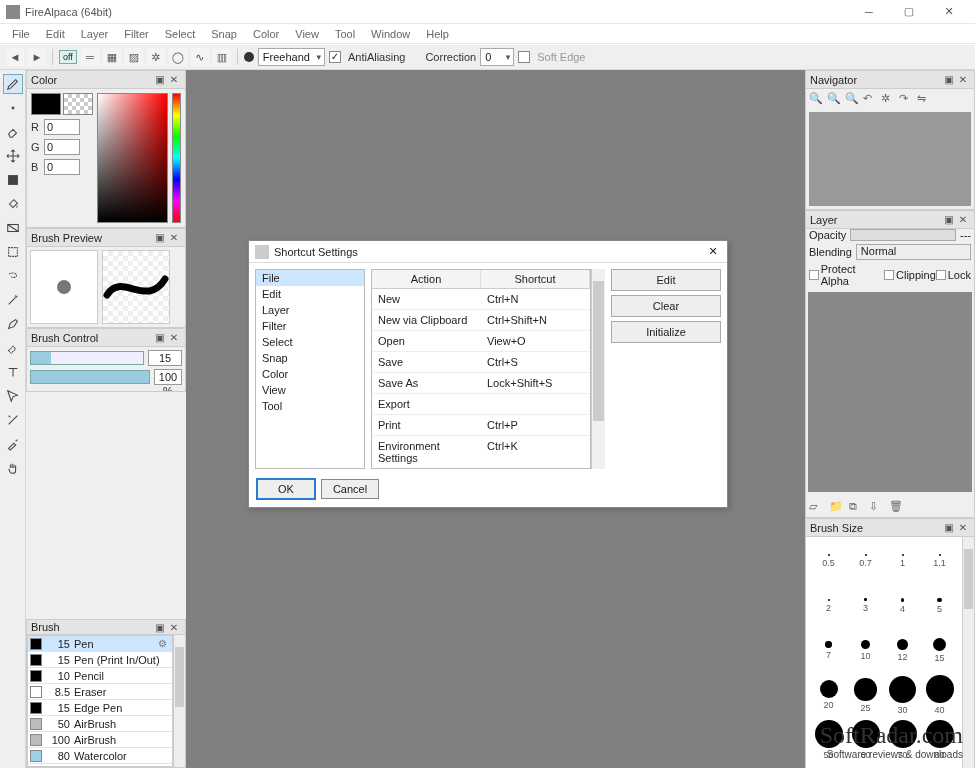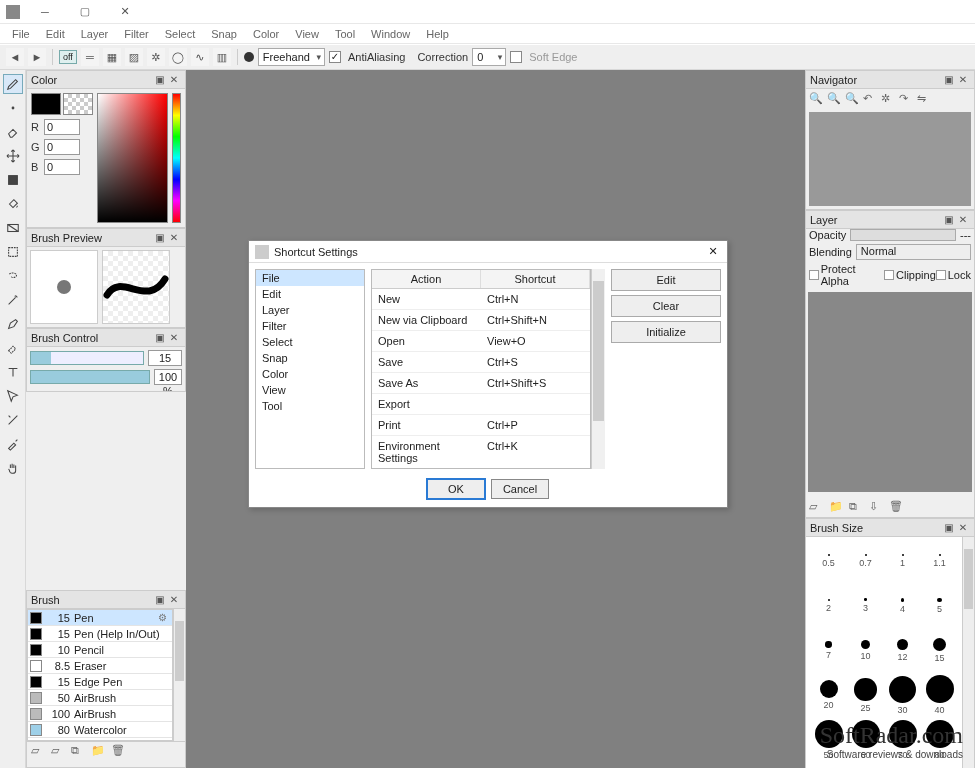--- a/index.html
+++ b/index.html
@@ -54,21 +54,21 @@
 .brush-preview .panel-body{display:flex;gap:4px}
 .bp-cell{width:68px;height:74px;border:1px solid #ccc;background:#fff;display:flex;align-items:center;justify-content:center}
 .bp-cell.checker{background:repeating-conic-gradient(#eee 0 25%,#fff 0 50%) 0 0/10px 10px}
 .bp-dot{width:14px;height:14px;border-radius:50%;background:#777}
 
 .brush-ctrl-row{display:flex;align-items:center;gap:4px;margin-bottom:3px}
 .slider{flex:1;height:14px;border:1px solid #7aa;background:#eef;position:relative}
 .slider .fill{position:absolute;left:0;top:0;bottom:0;background:#9cd}
 .numbox{width:34px;height:16px;border:1px solid #999;background:#fff;text-align:center;line-height:14px}
 
-.brush-list{height:178px}
+.brush-list{height:149px}
 .brush-list .list-body{height:132px;overflow:hidden;border:1px solid #ccc;background:#fff;position:relative}
 .brush-row{display:flex;align-items:center;height:16px;border-bottom:1px solid #e4e4e4;padding:0 2px;gap:4px}
 .brush-row.sel{background:#cde6ff}
 .brush-sw{width:12px;height:12px;border:1px solid #888}
 .brush-size{width:24px;text-align:right}
 .brush-name{flex:1}
 .gear-btn{width:12px;font-size:10px;color:#777}
 .brush-toolbar{height:18px;display:flex;align-items:center;padding:0 4px;gap:6px;border-top:1px solid #ccc}
 .bt-icon{width:14px;height:14px;color:#666}
 
@@ -100,34 +100,35 @@
 .dlg-cat.sel{background:#cde6ff}
 .dlg-table{flex:1;border:1px solid #bbb;position:relative;display:flex;flex-direction:column}
 .dlg-thead{display:flex;background:#f4f4f4;border-bottom:1px solid #ccc}
 .dlg-th{flex:1;padding:3px 6px;text-align:center;border-right:1px solid #ddd}
 .dlg-row{display:flex;border-bottom:1px solid #eee}
 .dlg-td{flex:1;padding:4px 6px}
 .dlg-scroll{width:14px;background:#f0f0f0;border-left:1px solid #ccc;position:relative}
 .dlg-scroll .thumb{position:absolute;left:1px;right:1px;top:12px;height:140px;background:#ccc}
 .dlg-btns{width:110px;display:flex;flex-direction:column;gap:4px}
 .dlg-btn{height:22px;border:1px solid #aaa;background:#eee;display:flex;align-items:center;justify-content:center}
-.dlg-footer{display:flex;justify-content:center;gap:6px;padding:4px 8px}
+.dlg-footer{display:flex;justify-content:flex-start;gap:6px;padding:4px 8px}
 .dlg-ftr-btn{width:58px;height:20px;border:1px solid #888;background:#eee;display:flex;align-items:center;justify-content:center}
 .dlg-ftr-btn.primary{border:1px solid #2a7ad4;outline:1px solid #2a7ad4}
 
 .watermark{position:absolute;right:12px;bottom:8px;text-align:right;pointer-events:none}
 .watermark .big{font-size:24px;color:#333;font-family:Georgia,serif}
 .watermark .small{font-size:10px;color:#444}
 .panel-scroll{width:12px;background:#eee;border-left:1px solid #ccc}
 </style>
 </head>
 <body>
 
 <div class="titlebar">
   <div class="app-icon"></div>
+  <div class="title">FireAlpaca (64bit)</div>
   <div class="win-btn">─</div>
   <div class="win-btn">▢</div>
   <div class="win-btn">✕</div>
 </div>
 
 <div class="menubar" id="menubar">
     <div class="mi">File</div>
     <div class="mi">Edit</div>
     <div class="mi">Layer</div>
     <div class="mi">Filter</div>
@@ -152,21 +153,21 @@
   <div class="tb-icon">◯</div>
   <div class="tb-icon">∿</div>
   <div class="tb-icon">▥</div>
   <div class="tb-sep"></div>
   <div class="tb-dot"></div>
   <div class="tb-select">
       <span>Freehand</span>
     </div>
   <span class="tb-check on"></span>
   <span class="tb-lbl">AntiAliasing</span>
-  <span class="tb-lbl" style="margin-left:8px">Correction</span>
+  <span class="tb-lbl" style="margin-left:16px">Correction</span>
   <div class="tb-select" style="min-width:34px">
       <span>0</span>
     </div>
   <span class="tb-check"></span>
   <span class="tb-lbl" style="color:#999">Soft Edge</span>
 </div>
 
 <div class="main">
 
   <div class="toolstrip">
@@ -345,21 +346,21 @@
         <div class="list-body" id="brush-list-body" style="flex:1">
             <div class="brush-row sel">
               <span class="brush-sw" style="background:#000"></span>
               <span class="brush-size">15</span>
               <span class="brush-name">Pen</span>
               <span class="gear-btn">⚙</span>
             </div>
             <div class="brush-row">
               <span class="brush-sw" style="background:#000"></span>
               <span class="brush-size">15</span>
-              <span class="brush-name">Pen (Help In/Out)</span>
+              <span class="brush-name">Pen (Print In/Out)</span>
             </div>
             <div class="brush-row">
               <span class="brush-sw" style="background:#000"></span>
               <span class="brush-size">10</span>
               <span class="brush-name">Pencil</span>
             </div>
             <div class="brush-row">
               <span class="brush-sw" style="background:#fff"></span>
               <span class="brush-size">8.5</span>
               <span class="brush-name">Eraser</span>
@@ -604,21 +605,21 @@
             <div class="dlg-row">
               <div class="dlg-td">Open</div>
               <div class="dlg-td">View+O</div>
             </div>
             <div class="dlg-row">
               <div class="dlg-td">Save</div>
               <div class="dlg-td">Ctrl+S</div>
             </div>
             <div class="dlg-row">
               <div class="dlg-td">Save As</div>
-              <div class="dlg-td">Ctrl+Shift+S</div>
+              <div class="dlg-td">Lock+Shift+S</div>
             </div>
             <div class="dlg-row">
               <div class="dlg-td">Export</div>
               <div class="dlg-td"></div>
             </div>
             <div class="dlg-row">
               <div class="dlg-td">Print</div>
               <div class="dlg-td">Ctrl+P</div>
             </div>
             <div class="dlg-row">

